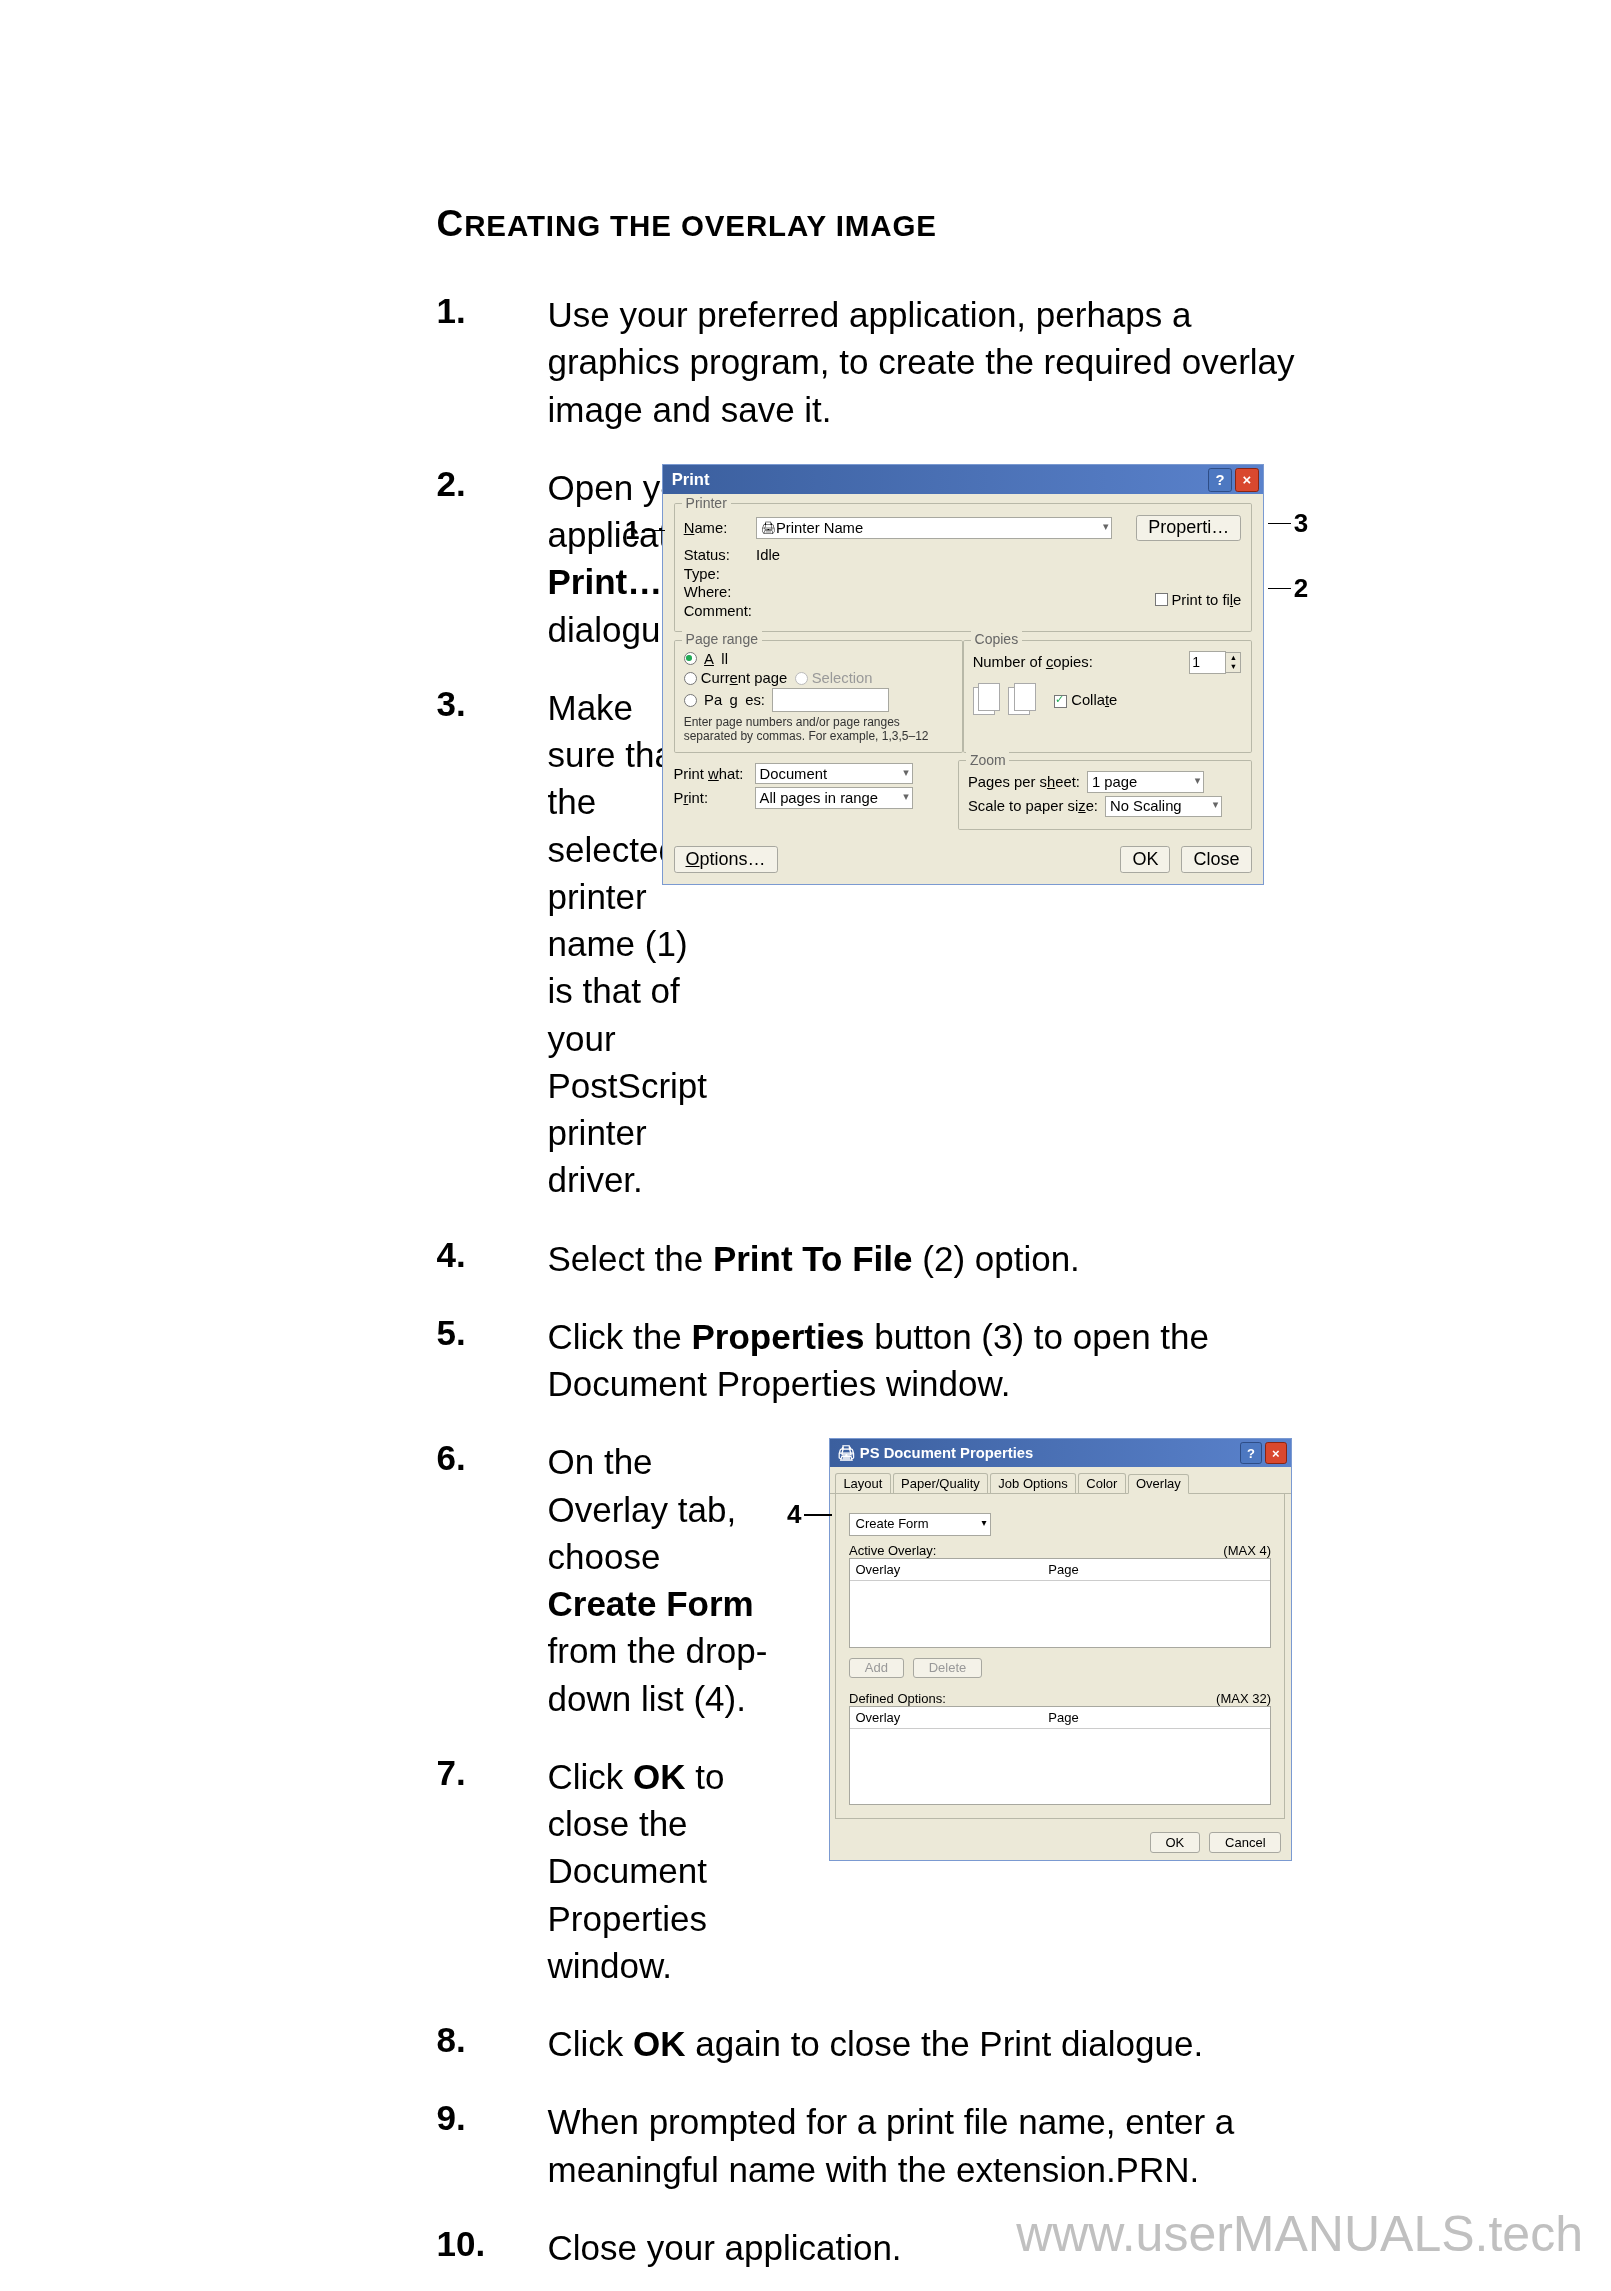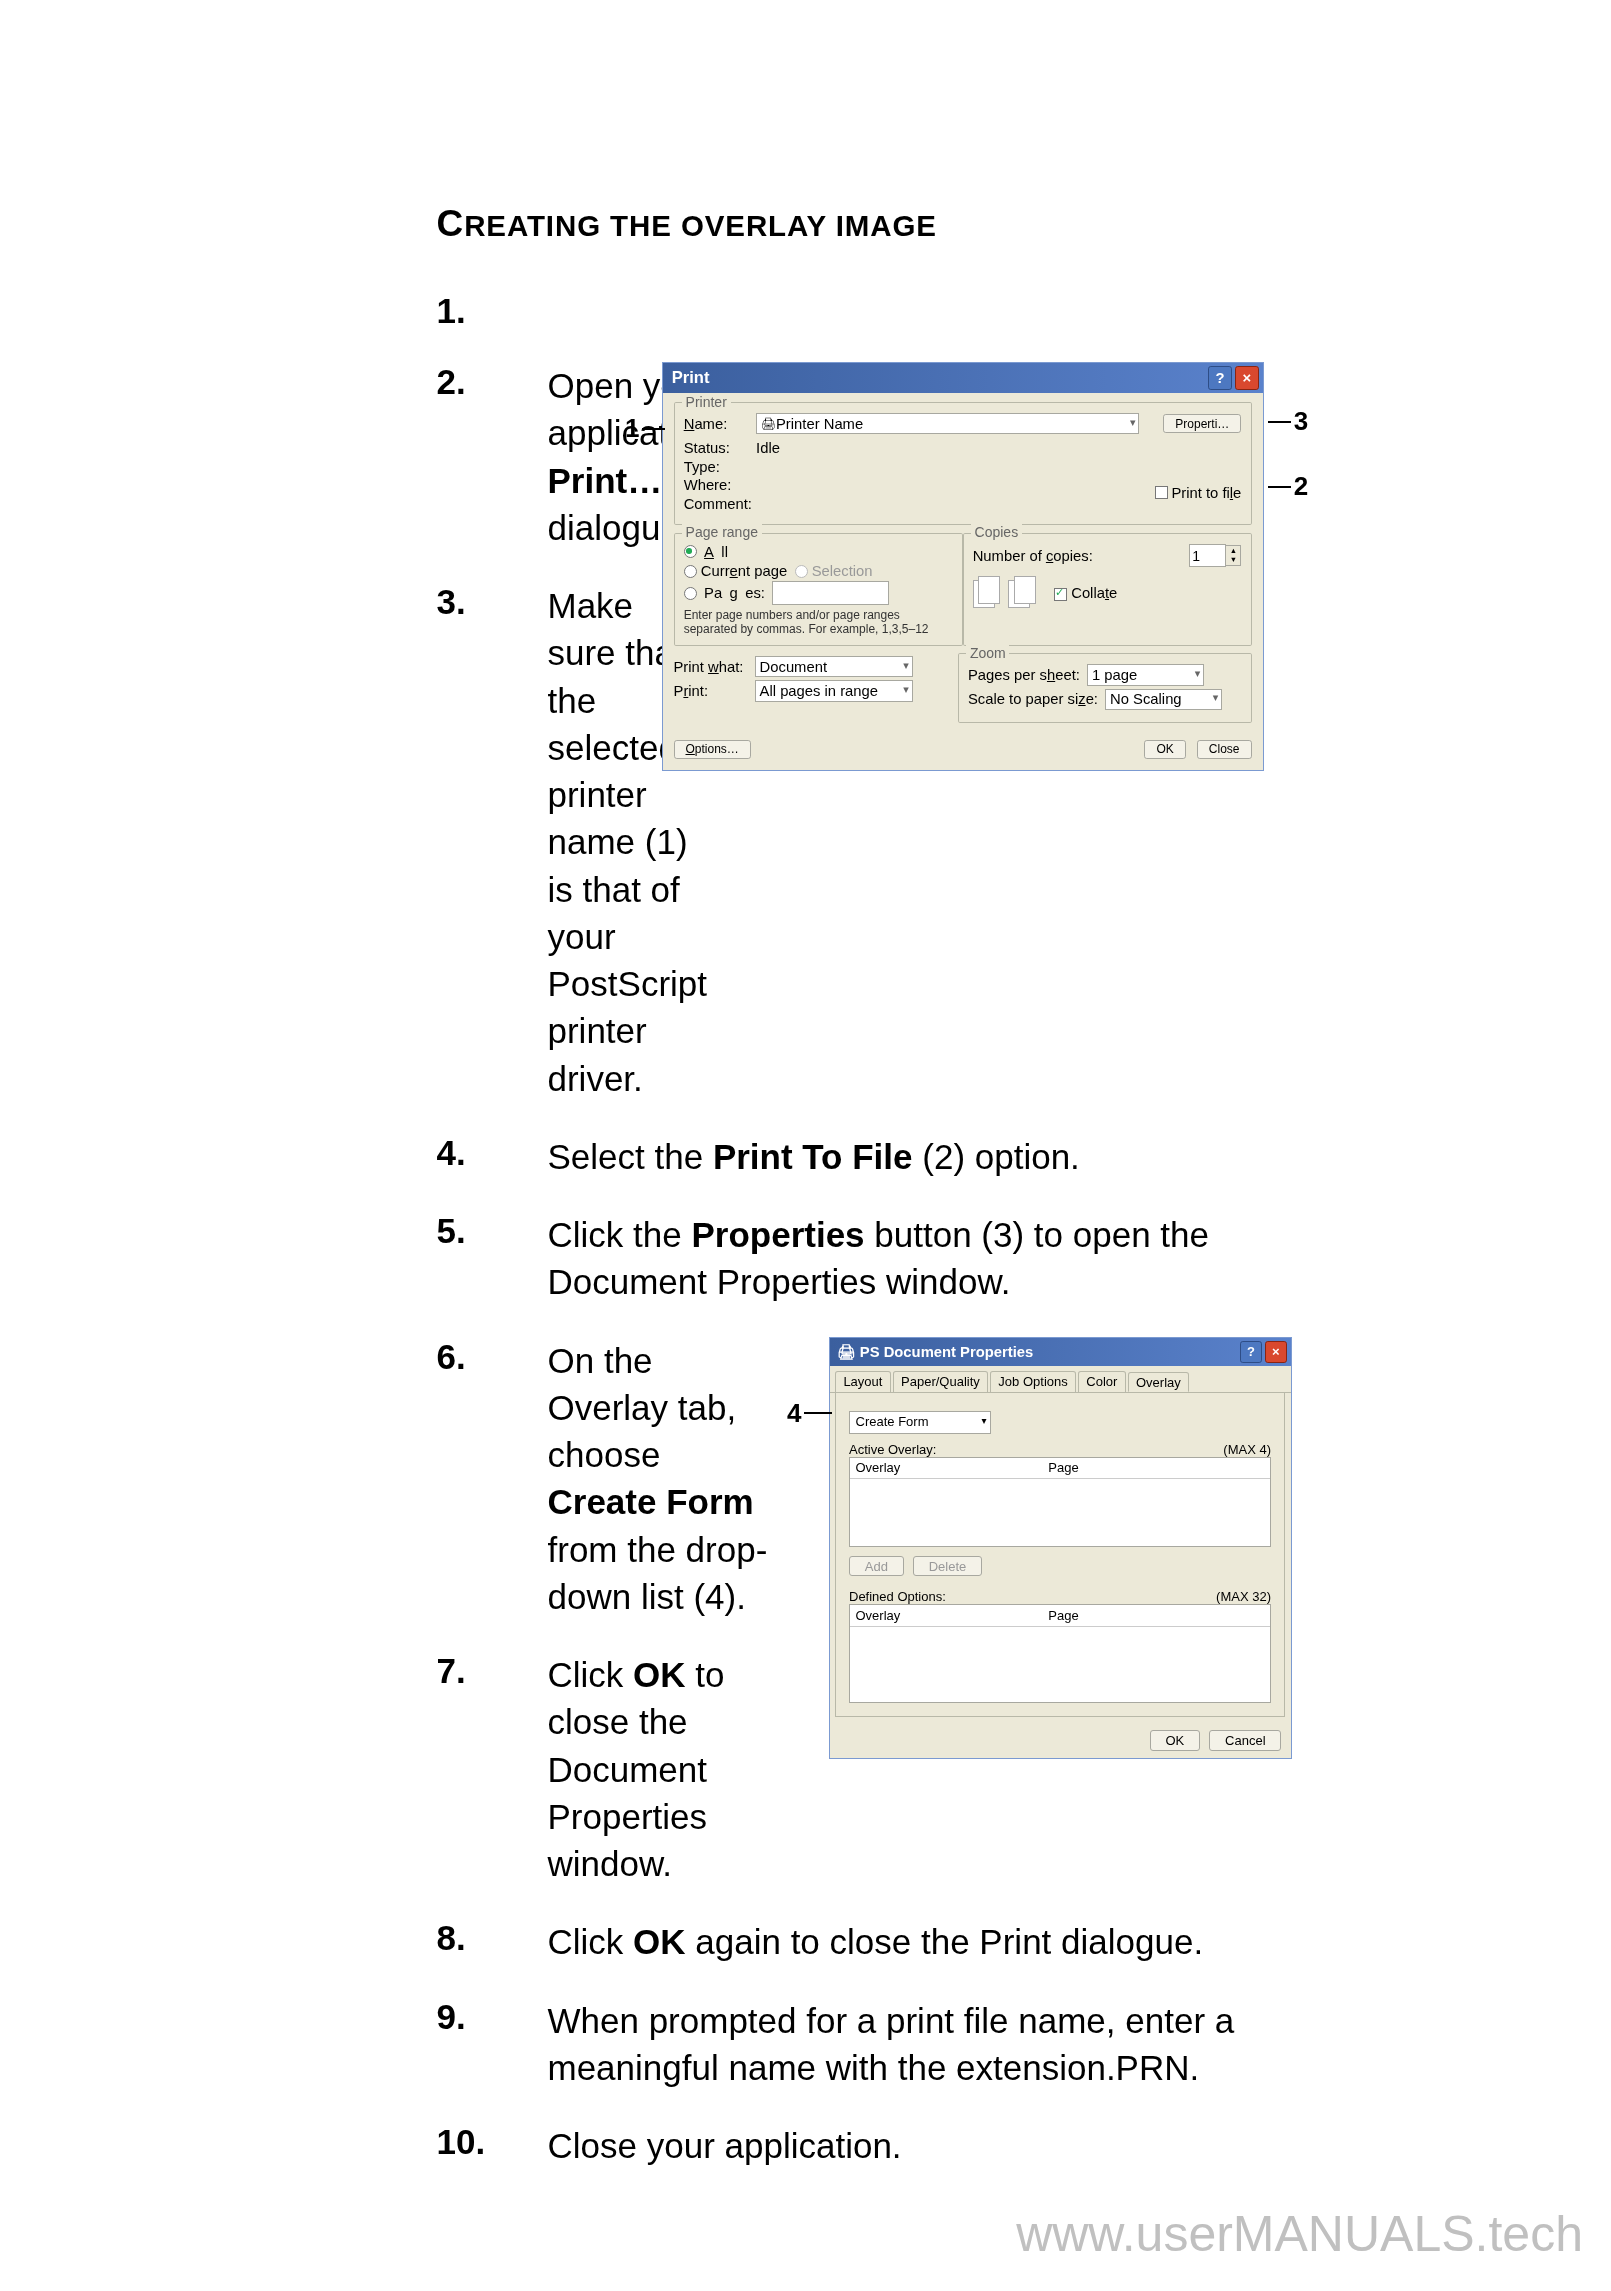--- a/index.html
+++ b/index.html
@@ -126,21 +126,21 @@
     border: 0.9px solid #a8a8a0; background: #fff; height: 19.4px;
     padding-left: 3.7px; position: relative;
   }
   .fig1 .dropdown::after {
     content: "▾"; position: absolute; right: 2.8px; top: 1.8px; font-size: 11px; color: #666;
   }
   .fig1 .btn {
     border: 0.9px solid #a8a8a0;
     background: #f4f2e8;
     padding: 1.8px 11px;
-    font-size: 12px;
+    font-size: 18px;
     border-radius: 2.8px;
   }
   .fig1 .printto-row { display: flex; align-items: center; justify-content: flex-end; gap: 3.7px; margin-top: 3.7px; }
   .fig1 .twocol { display: flex; }
   .fig1 .twocol .fieldset { flex: 1; }
   .fig1 .pages-text { font-size: 12px; color: #333; }
   .fig1 .radio, .fig1 .check {
     width: 11px; height: 11px; display: inline-block; vertical-align: middle;
   }
   .fig1 .radio { border: 0.9px solid #777; border-radius: 50%; background: #fff; }
@@ -230,20 +230,21 @@
 </head>
 <body>
 
 <div class="page">
   <div class="heading">
     <span>C</span><span class="small-caps">REATING THE OVERLAY IMAGE</span>
   </div>
 
   <div class="list-item">
     <div class="num">1.</div>
+    <div class="text">Use your preferred application, perhaps a graphics program, to create the required overlay image and save it.</div>
   </div>
 
   <div class="right-figure-1">
     <div class="fig1-wrap">
 
       <div class="callout" style="left:-4.6px; top:51px;">
         <span>1</span>
         <div class="line" style="width:23px; top:14.8px; left:17.5px;"></div>
       </div>
 

